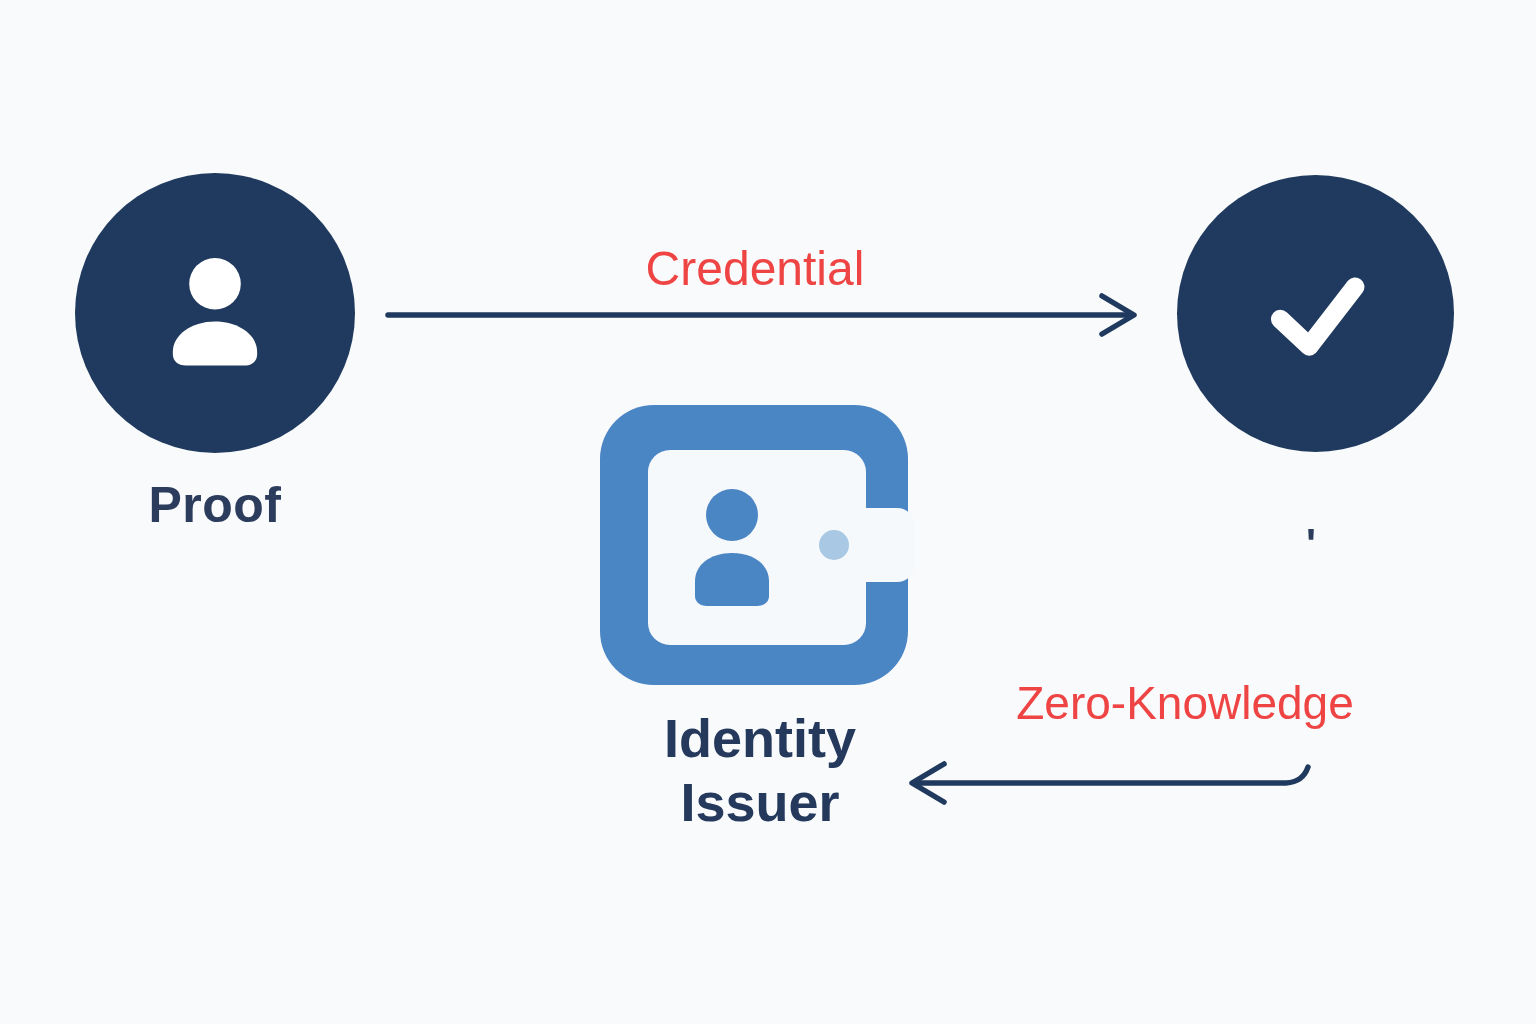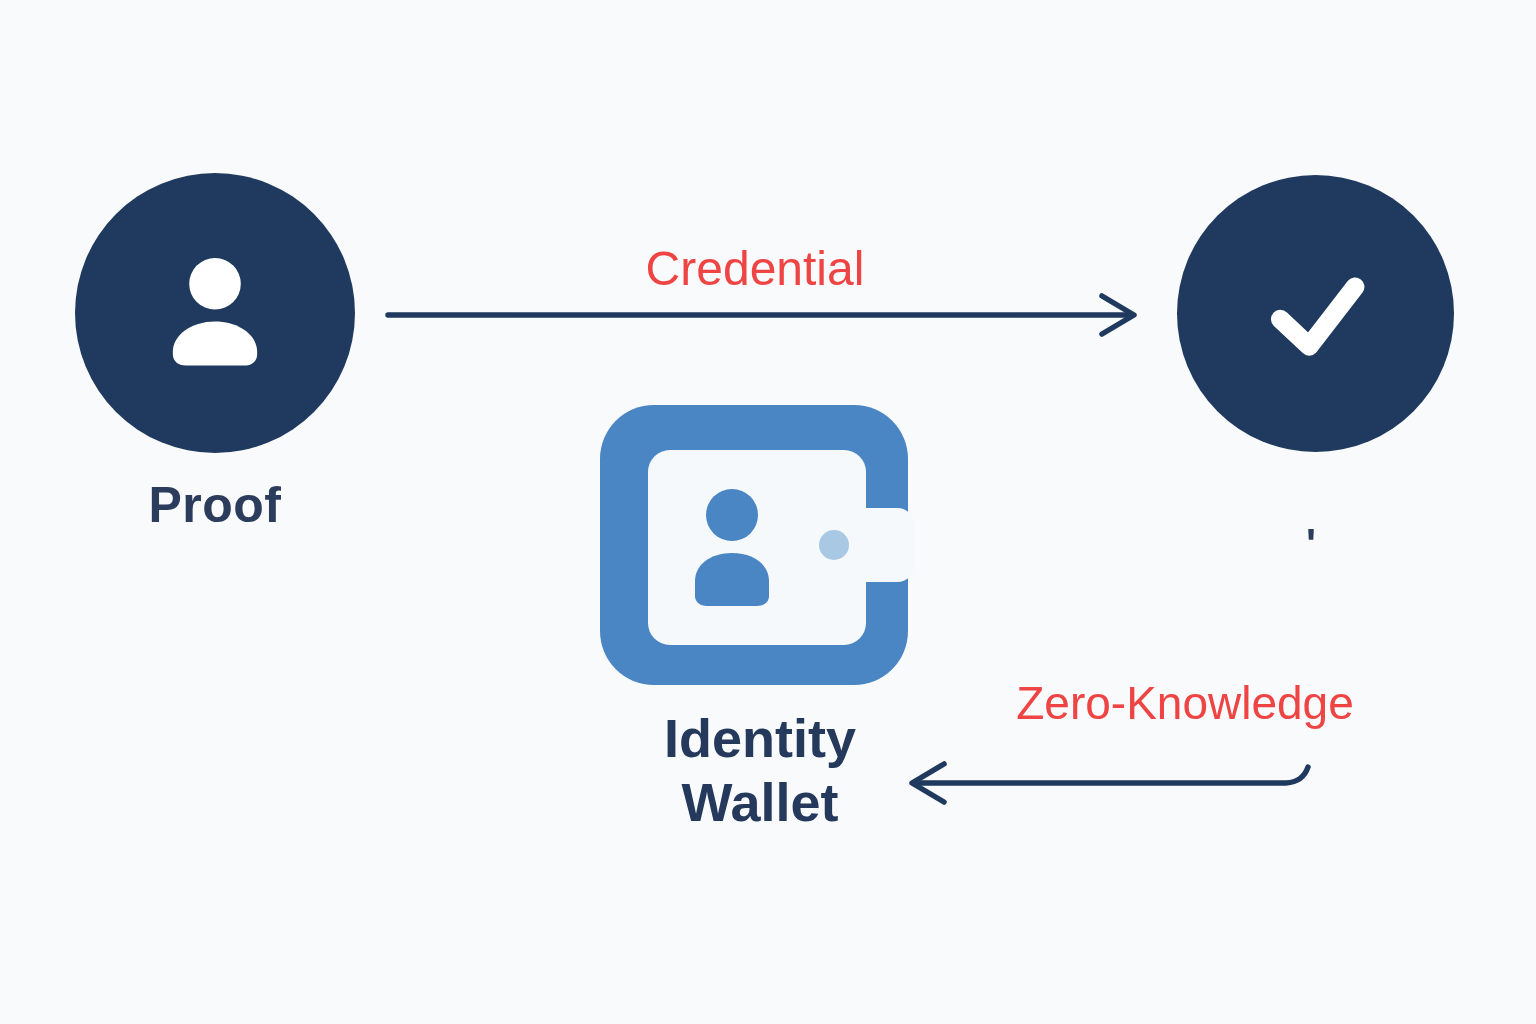--- a/index.html
+++ b/index.html
@@ -96,21 +96,21 @@
       <rect x="198" y="103" width="117" height="74" rx="18" fill="#f6f9fc"></rect>
       <circle cx="234" cy="140" r="15" fill="#a9c8e3"></circle>
       <g>
         <circle cx="132" cy="110" r="26" fill="#4a85c4"></circle>
         <path d="M132 148 C110 148 95 160 95 176 L95 191 C95 197 100 201 107 201 L157 201 C164 201 169 197 169 191 L169 176 C169 160 154 148 132 148 Z" fill="#4a85c4"></path>
       </g>
     </svg>
   </div>
   <div class="wallet-label">
     <div>Identity</div>
-    <div>Wallet</div>
+    <div>Issuer</div>
   </div>
 
   <svg class="arrow-layer" viewBox="0 0 1536 1024" aria-hidden="true">
     <g fill="none" stroke="#1f3a5e" stroke-width="5.5" stroke-linecap="round" stroke-linejoin="round">
       <path d="M388 315 L1130 315" stroke="#1f3a5e"></path>
       <path d="M1102 296 L1134 315 L1102 334" stroke="#1f3a5e"></path>
     </g>
     <g fill="none" stroke="#1f3a5e" stroke-width="5.5" stroke-linecap="round" stroke-linejoin="round">
       <path d="M916 783 L1286 783 Q1303 782 1308 767" stroke="#1f3a5e"></path>
       <path d="M944 764 L912 783 L944 802" stroke="#1f3a5e"></path>

